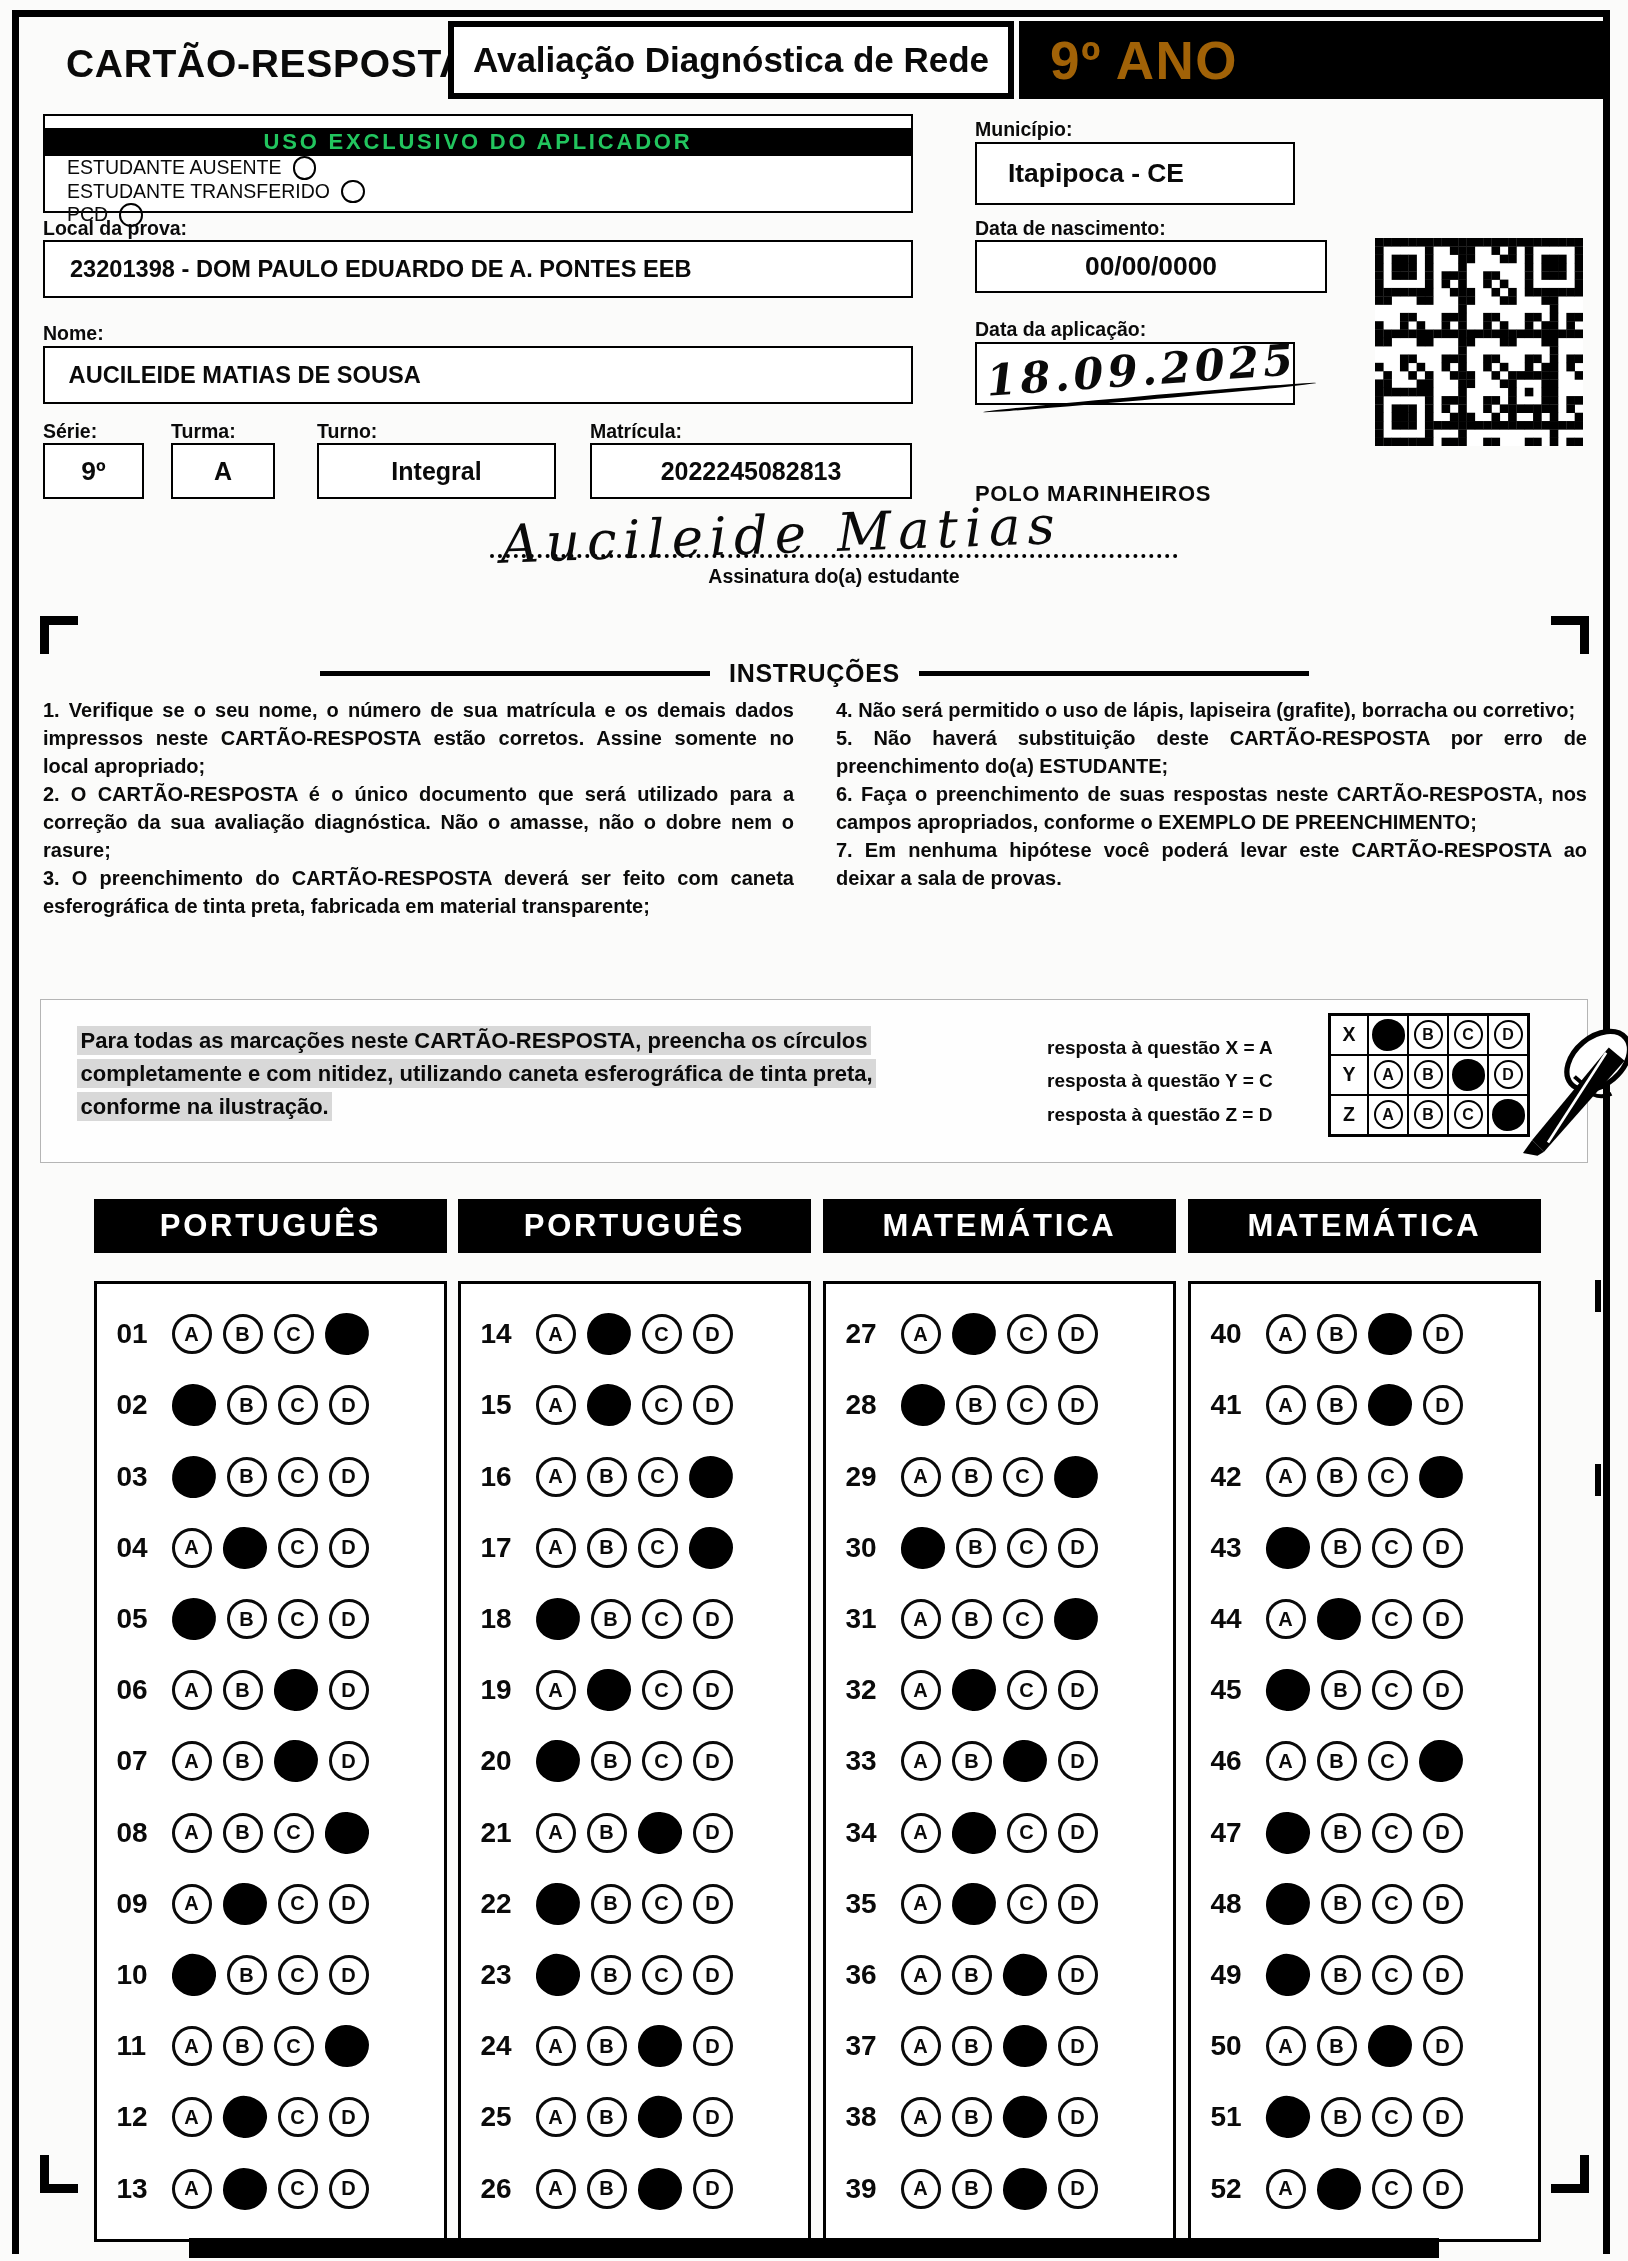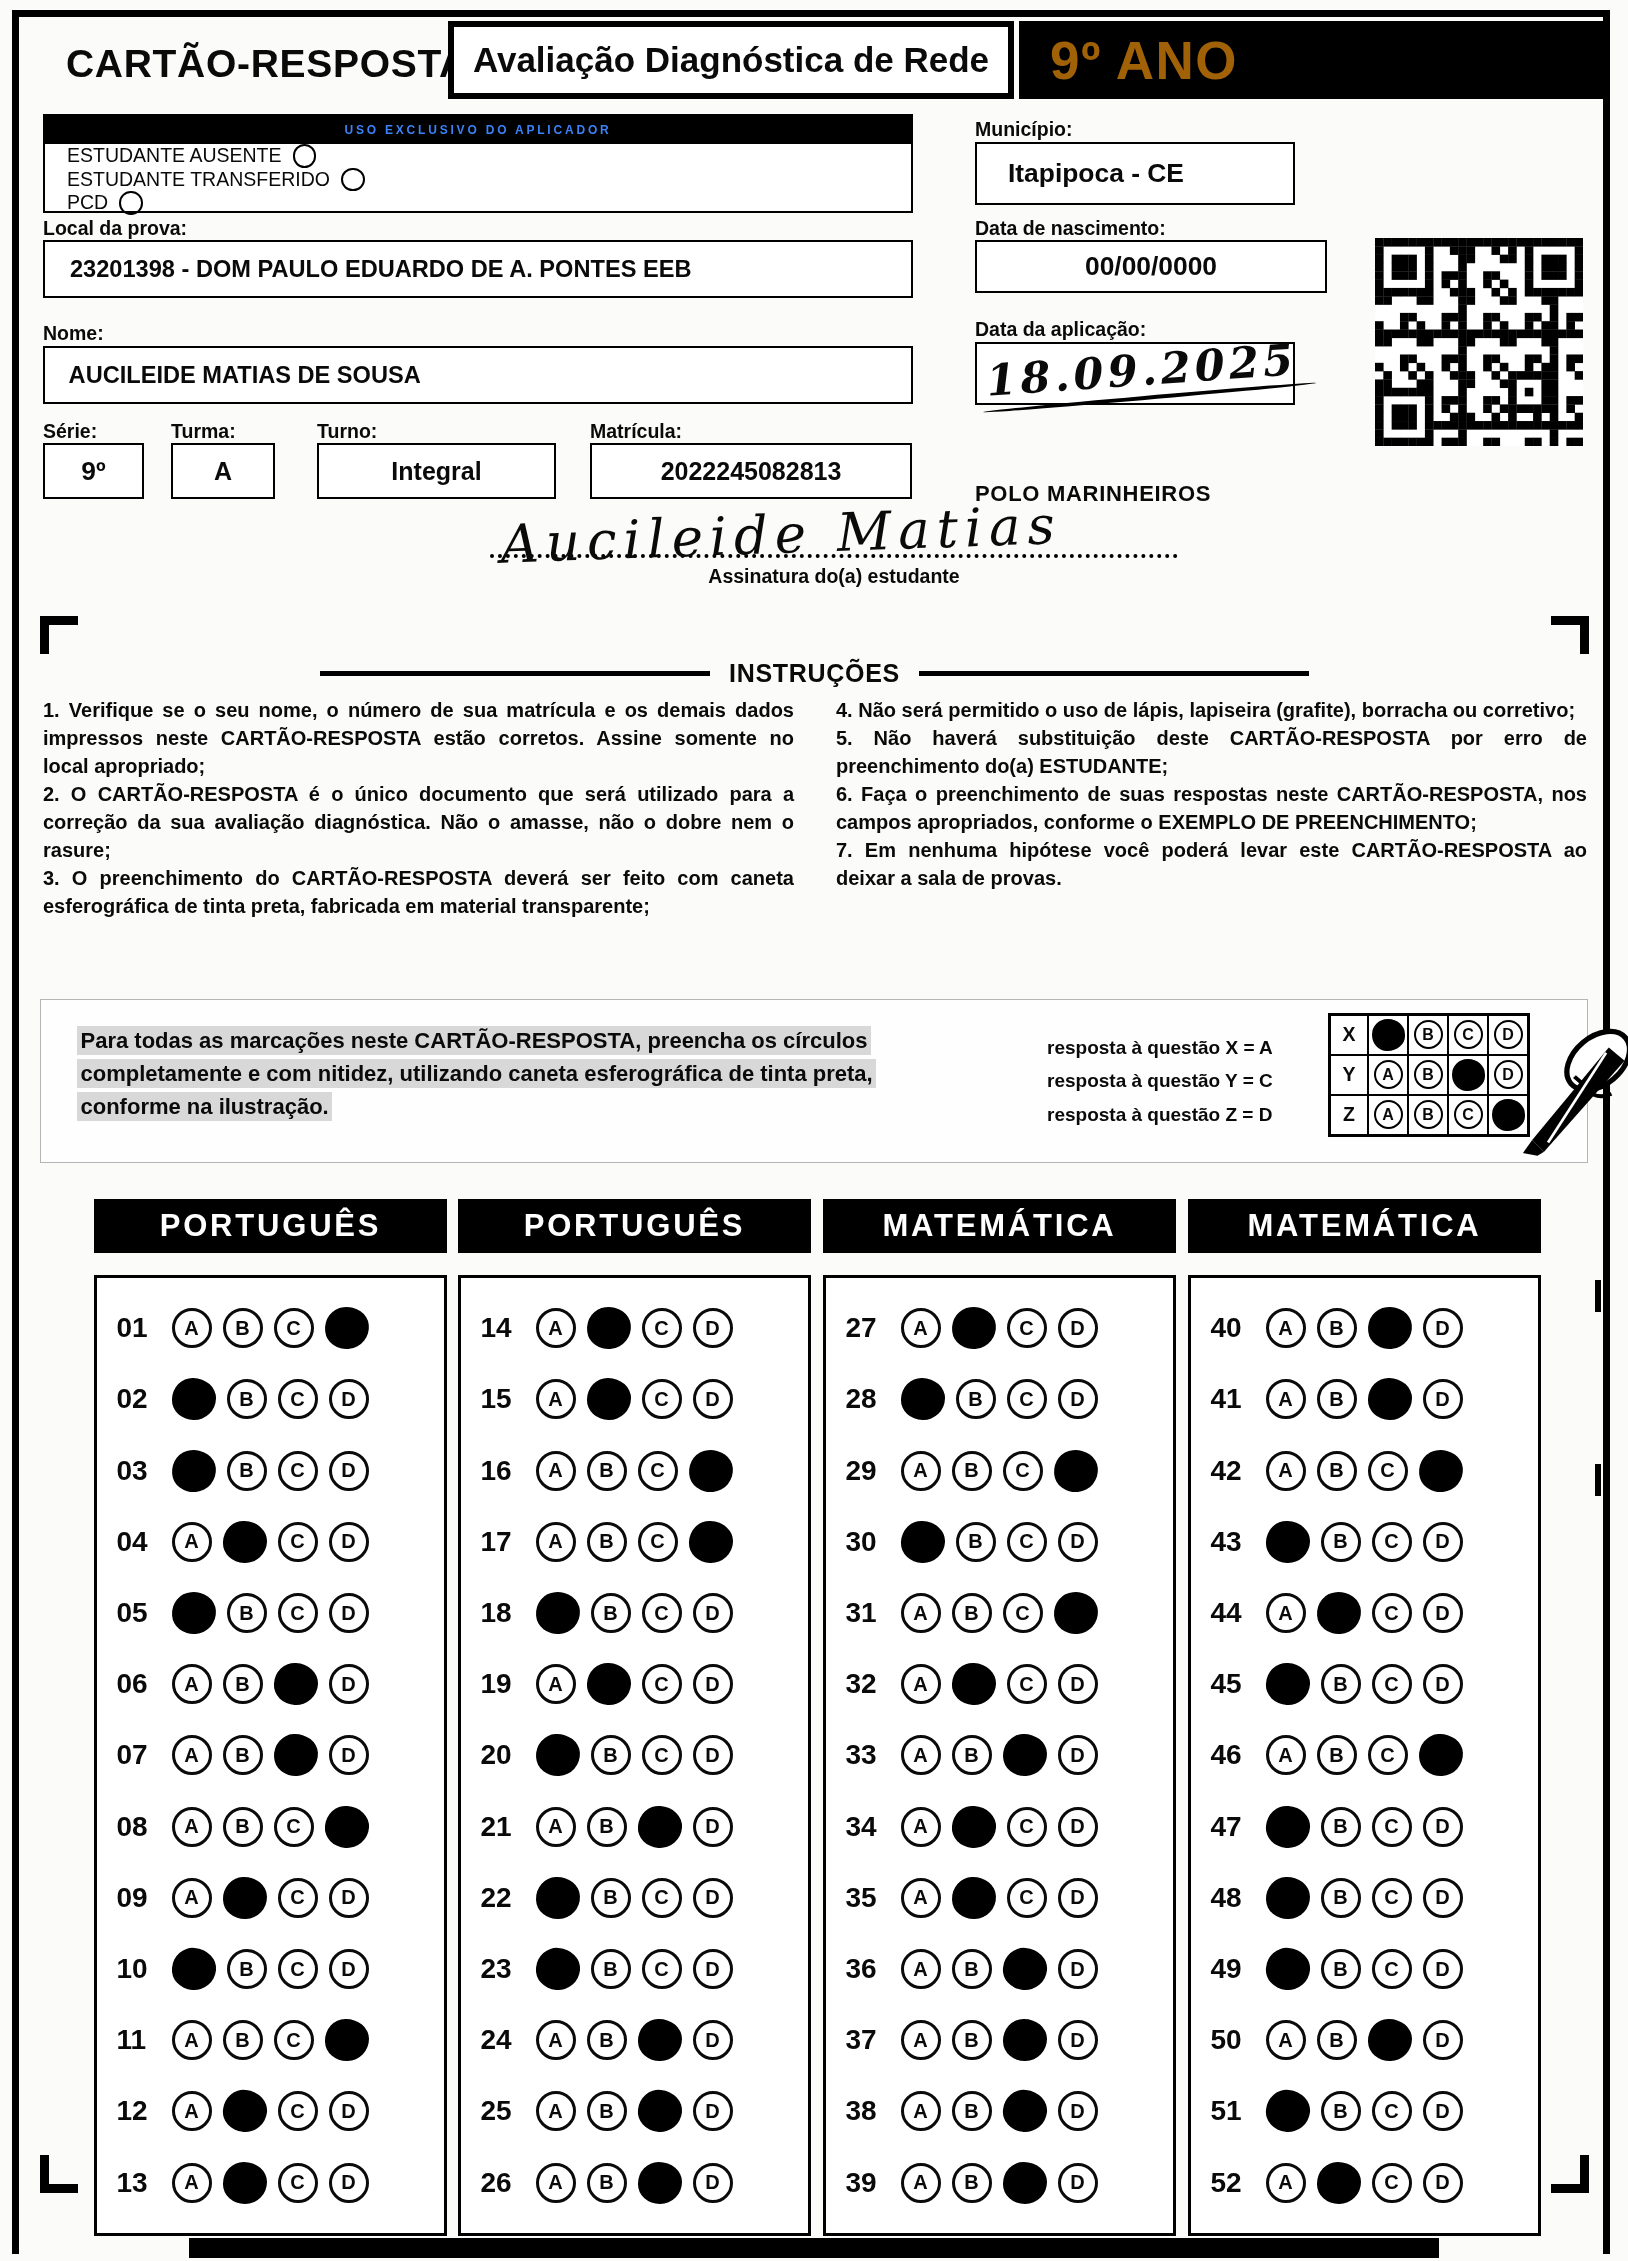--- a/index.html
+++ b/index.html
@@ -9,22 +9,22 @@
 
   
   .hdr-title { position:absolute; left:66px; top:42px; font-size:39px; font-weight:bold; letter-spacing:0.7px; }
   .hdr-sub-box { position:absolute; left:448px; top:21px; width:566px; height:78px; border:6.3px solid #000; background:#fff;
                  display:flex; align-items:center; justify-content:center; font-size:35px; font-weight:bold; }
   .hdr-grade-box { position:absolute; left:1019px; top:21px; width:590px; height:78px; background:#000; color:#a16207;
                    display:flex; align-items:center; padding-left:31px; font-size:53px; font-weight:bold; letter-spacing:1.4px; }
 
   
   .aplicador { position:absolute; left:43px; top:114px; width:870px; height:99px; border:2.8px solid #000; background:#fff; }
-  .apl-bar { height:28px; background:#000; color:#3b82f6; display:flex; align-items:center; justify-content:center;
-             font-size:12px; font-weight:bold; letter-spacing:2.8px; }
+  .apl-bar { height:28px; background:#000; color:#22c55e; display:flex; align-items:center; justify-content:center;
+             font-size:22px; font-weight:bold; letter-spacing:2.8px;margin-top:12px; }
   .apl-row { display:flex; align-items:flex-start; justify-content:space-between; padding:0 22px; height:65px;flex-direction:column; }
   .apl-item { display:flex; align-items:center; gap:11px; font-size:19.5px; }
   .apl-circle { width:23.6px; height:23.6px; border:2.8px solid #000; border-radius:50%; flex:none; }
 
   
   .lbl { position:absolute; font-size:19.5px; font-weight:bold; white-space:nowrap; }
   .fbox { position:absolute; background:#fff; border:2.8px solid #000; display:flex; align-items:center; font-weight:bold; }
 
   #lbl-local { left:43px; top:217px; }       #box-local { left:43px; top:240px; width:870px; height:58px; padding-left:25px; font-size:23.6px; }
   #lbl-nome  { left:43px; top:322px; }       #box-nome  { left:43px; top:346px; width:870px; height:58px; padding-left:23.6px; font-size:23.6px; }
@@ -78,21 +78,21 @@
   .ex-bubble { width:29px; height:29px; border:2.1px solid #000; border-radius:50%; display:flex; align-items:center; justify-content:center;
                font-size:16px; font-weight:bold; }
   .ex-bubble.filled { background:#000; border-color:#000; width:33px; height:32px; border-radius:48% 52% 54% 46% / 50% 50% 48% 52%; color:transparent; }
   .pen { position:absolute; left:1478px; top:-8.3px; width:132px; height:177px; }
 
   
   .answers { position:absolute; left:0; top:1199px; width:1628px; height:1035px; }
   .ans-col { position:absolute; top:0; width:353px; }
   .ans-head { height:54px; background:#000; color:#fff; display:flex; align-items:center; justify-content:center;
               font-size:31px; font-weight:bold; letter-spacing:2.8px; }
-  .ans-box { margin-top:22px; border:3.5px solid #000; height:961px; background:#fff;
+  .ans-box { margin-top:28px; border:3.5px solid #000; height:961px; background:#fff;
              display:flex; flex-direction:column; justify-content:space-evenly; padding-left:19.5px; }
   .q-row { display:flex; align-items:center; }
   .q-num { width:44px; font-size:28px; font-weight:bold; flex:none; }
   .bubble { width:40px; height:40px; border:3.5px solid #0a0a0a; border-radius:50%; display:flex; align-items:center; justify-content:center;
             font-size:20px; font-weight:bold; margin-left:11px; flex:none; background:#fff; }
   .bubble.filled { background:#000; border-color:#000; color:transparent; width:44px; height:42px;
                    border-radius:47% 53% 50% 50% / 52% 48% 53% 47%; }
 
   .tick { position:absolute; left:1595px; width:6.3px; height:32px; background:#000; }
   #tick1 { top:1280px; } #tick2 { top:1464px; }

